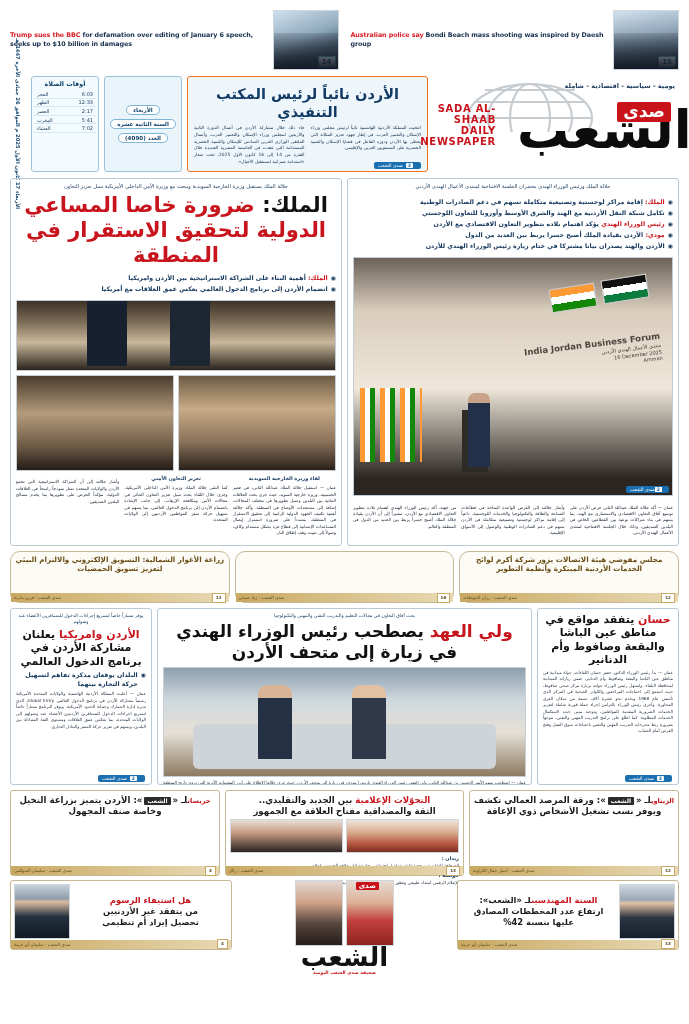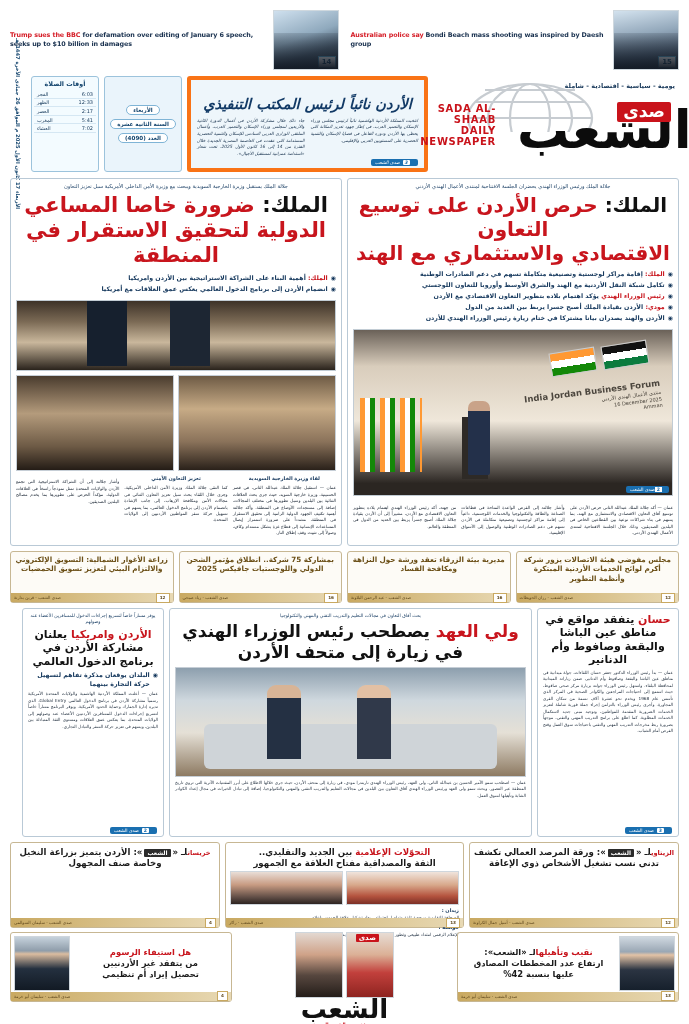--- a/index.html
+++ b/index.html
@@ -35,21 +35,21 @@
   .mh-logo{width:246px;min-width:246px;position:relative;display:flex;flex-direction:row;
            align-items:center;justify-content:center;gap:21px;}
   .mh-tag{font-size:6.5px;color:#1b3b5c;font-weight:bold;position:absolute;top:6px;right:4px;letter-spacing:.4px;}
   .globe{position:absolute;top:2px;left:22px;width:150px;height:54px;opacity:.55;}
   .logo-ar{font-size:52px;font-weight:bold;color:#0c0c0c;line-height:.95;letter-spacing:-2px;
            position:relative;z-index:3;margin-top:14px;font-family:"DejaVu Sans",sans-serif;}
   .logo-sada{position:absolute;top:26px;right:8px;background:#c9131b;color:#fff;font-size:17px;
              font-weight:bold;padding:1px 6px 2px 6px;border-radius:2px;z-index:4;line-height:1;}
   .logo-en{font-size:10px;color:#c9131b;font-weight:bold;letter-spacing:.7px;margin-top:1px;z-index:3;}
 
-  .mh-lead{flex:1;border:4px solid #f97316;background:#eef6fb;border-radius:3px;padding:16px 6px;position:relative;font-style:italic;}
+  .mh-lead{flex:1;border:1px solid #f97316;background:#eef6fb;border-radius:3px;padding:9px 6px;position:relative;}
   .mh-lead h1{margin:0;font-size:14.5px;line-height:1.22;color:#123a66;text-align:center;font-weight:bold;}
   .mh-lead .cols{display:flex;gap:6px;margin-top:4px;direction:rtl;}
   .mh-lead .cols p{margin:0;flex:1;font-size:4.4px;line-height:1.52;color:#203a55;text-align:justify;}
   .blue-tab{position:absolute;right:6px;bottom:2px;background:#1a6fb0;color:#fff;font-size:4.6px;
             padding:1px 8px 1px 4px;border-radius:2px;}
   .blue-tab b{background:#fff;color:#1a6fb0;padding:0 2px;border-radius:1px;margin-left:3px;}
 
   .mh-date{width:72px;min-width:72px;border:1px solid #9cc3dc;background:#eaf4fb;border-radius:3px;
            display:flex;flex-direction:column;align-items:center;justify-content:center;gap:4px;padding:3px 2px;}
   .dpill{border:1px solid #7fb4d6;background:#fff;border-radius:7px;font-size:5.6px;color:#14456e;
@@ -102,31 +102,31 @@
   .subphotos .sp{flex:1;border:1px solid #c6ced6;position:relative;overflow:hidden;}
   .sp-room{background:linear-gradient(180deg,#6e5b45 0%,#c7ab86 35%,#8a725a 70%,#2a211a 100%);}
   .sp-hall{background:linear-gradient(180deg,#4a3c2e 0%,#b49b7c 40%,#6d5a45 75%,#241c16 100%);}
   .rtxt{font-size:4.3px;line-height:1.5;color:#1f2a38;text-align:justify;}
   .rcols{display:flex;gap:5px;margin-top:4px;}
   .rcols > div{flex:1;}
   .rcols h5{margin:0 0 2px 0;font-size:5px;color:#14375c;text-align:center;}
 
   
   .quadstrip{display:flex;gap:5px;margin:0 2px 5px 2px;height:52px;}
-  .quad{flex:1;border:1px solid #c7b793;border-radius:3px;background:#fdfbf6;
+  .quad{flex:1;border:1px solid #c7b793;border-radius:10px;background:#fdfbf6;
         padding:3px 4px 24px 4px;position:relative;}
   .quad p{margin:0;font-size:7.2px;font-weight:bold;line-height:1.3;color:#6b4f17;text-align:center;}
   .goldbar{position:absolute;left:0;right:0;bottom:0;height:9px;background:linear-gradient(90deg,#c9a961,#e8d9b4);
            display:flex;align-items:center;justify-content:space-between;padding:0 3px;}
   .goldbar span{font-size:4.2px;color:#5c451a;}
   .pgnum{background:#fff;border:1px solid #c9a961;color:#7a5c1e;font-size:5.6px;font-weight:bold;
          padding:0 3px;line-height:8px;}
 
   
-  .triband{display:flex;gap:5px;margin:0 2px 5px 14px;height:229px;}
+  .triband{display:flex;gap:5px;margin:0 2px 5px 2px;height:177px;}
   .tri{border:1px solid #b9c9d6;border-radius:3px;padding:4px 5px;position:relative;overflow:hidden;}
   .tri.side{width:130px;min-width:130px;}
   .tri.mid{flex:1;}
   .tri .topline{font-size:4.6px;color:#24476b;text-align:center;line-height:1.4;margin-bottom:2px;}
   .tri h3{margin:0;text-align:center;line-height:1.22;font-weight:bold;}
   .tri h3 .red{color:#c8151d;}
   .h-side{font-size:11px;color:#111;}
   .h-mid{font-size:17px;color:#111;}
   .body2{font-size:4.2px;line-height:1.55;color:#22303f;text-align:justify;margin-top:3px;}
   .midphoto{height:108px;border:1px solid #c6ced6;margin-top:4px;position:relative;overflow:hidden;
@@ -265,24 +265,20 @@
 
     <div class="mh-vert">
       <span>الأربعاء 17 كانون الأول 2025 م الموافق 26 جمادى الآخرة 1447 هـ</span>
     </div>
   </div>
 
   <div class="leadband">
 
     <div class="lead">
       <div class="kicker">جلالة الملك ورئيس الوزراء الهندي يحضران الجلسة الافتتاحية لمنتدى الأعمال الهندي الأردني</div>
-      <h2 class="hl-l">
-        <span class="dark">الملك:</span><span class="red"> حرص الأردن على توسيع التعاون</span><br>
-        <span class="red">الاقتصادي والاستثماري مع الهند</span>
-      </h2>
       <div class="bullets">
         <div class="bl">
             <i>◉</i>
             <span><span class="rd">الملك:</span><span> إقامة مراكز لوجستية وتصنيعية متكاملة تسهم في دعم الصادرات الوطنية</span></span>
           </div>
         <div class="bl">
             <i>◉</i>
             <span><span class="rd"></span><span>تكامل شبكة النقل الأردنية مع الهند والشرق الأوسط وأوروبا للتعاون اللوجستي</span></span>
           </div>
         <div class="bl">
@@ -369,28 +365,20 @@
 
   <div class="quadstrip">
     <div class="quad">
       <p>مجلس مفوضي هيئة الاتصالات يزور شركة أكرم لوائح الخدمات الأردنية المبتكرة وأنظمة التطوير</p>
       <div class="goldbar">
         <span class="pgnum">12</span>
         <span>صدى الشعب - رزان الحويطات</span>
       </div>
     </div>
     <div class="quad">
-      <p>مديرية بيئة الزرقاء تعقد ورشة حول النزاهة ومكافحة الفساد</p>
-      <div class="goldbar">
-        <span class="pgnum">16</span>
-        <span>صدى الشعب - عبد الرحمن البلاونة</span>
-      </div>
-    </div>
-    <div class="quad">
-      <p>بمشاركة 75 شركة.. انطلاق مؤتمر الشحن الدولي واللوجستيات جافيكس 2025</p>
       <div class="goldbar">
         <span class="pgnum">16</span>
         <span>صدى الشعب - زياد صبحي</span>
       </div>
     </div>
     <div class="quad">
       <p>زراعة الأغوار الشمالية: التسويق الإلكتروني والالتزام البيئي لتعزيز تسويق الحمضيات</p>
       <div class="goldbar">
         <span class="pgnum">12</span>
         <span>صدى الشعب - فرين بدارنة</span>
@@ -437,21 +425,21 @@
       <div class="blue-tab">
         <b>2</b><span>صدى الشعب</span>
       </div>
     </div>
   </div>
 
   <div class="opband">
 
     <div class="op side">
       <h4>
-        <span class="oname">الزيتاوي</span><span>لـ «</span><span class="paper-mark">الشعب</span><span>»:</span><span> ورقة المرصد العمالي تكشف تدني نسب تشغيل الأشخاص ذوي الإعاقة</span>
+        <span class="oname">الزيتاوي</span><span>لـ «</span><span class="paper-mark">الشعب</span><span>»:</span><span> ورقة المرصد العمالي تكشف ويوفر نسب تشغيل الأشخاص ذوي الإعاقة</span>
       </h4>
       <div class="goldbar">
         <span class="pgnum">12</span>
         <span>صدى الشعب - أسيل جمال الكراونة</span>
       </div>
     </div>
 
     <div class="op mid">
       <h4>
         <span class="red">التحوّلات الإعلامية</span><span> بين الجديد والتقليدي..</span><br>
@@ -481,21 +469,21 @@
       </div>
     </div>
   </div>
 
   <div class="botband">
 
     <div class="bot side">
       <div class="portrait pr-a"></div>
       <div class="bt">
         <h4>
-          <span class="red">نقيب وتأهيلها</span><span>لـ «</span><span class="paper-mark">الشعب</span><span>»:</span><span> ارتفاع عدد المخططات المصادق عليها بنسبة 42%</span>
+          <span class="red">السنة المهندسين</span><span>لـ «</span><span class="paper-mark">الشعب</span><span>»:</span><span> ارتفاع عدد المخططات المصادق عليها بنسبة 42%</span>
         </h4>
       </div>
       <div class="goldbar">
         <span class="pgnum">13</span>
         <span>صدى الشعب - سليمان أبو خرمة</span>
       </div>
     </div>
 
     <div class="centerlogo">
       <div class="mini-portraits">

